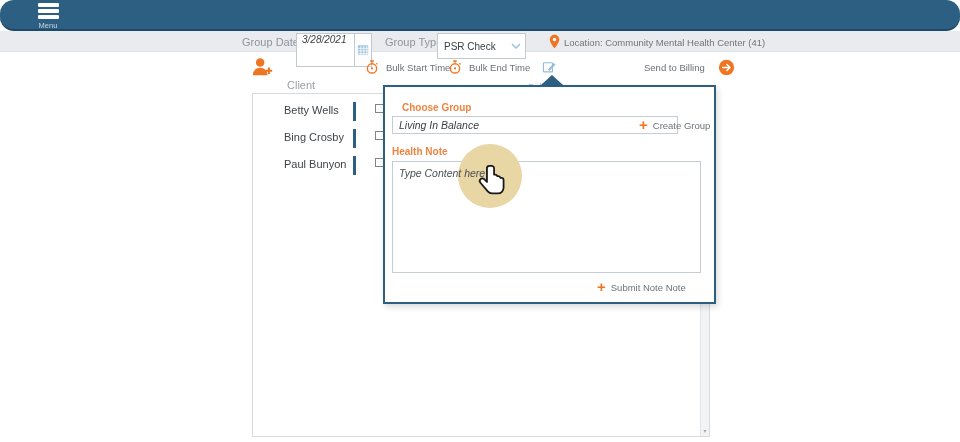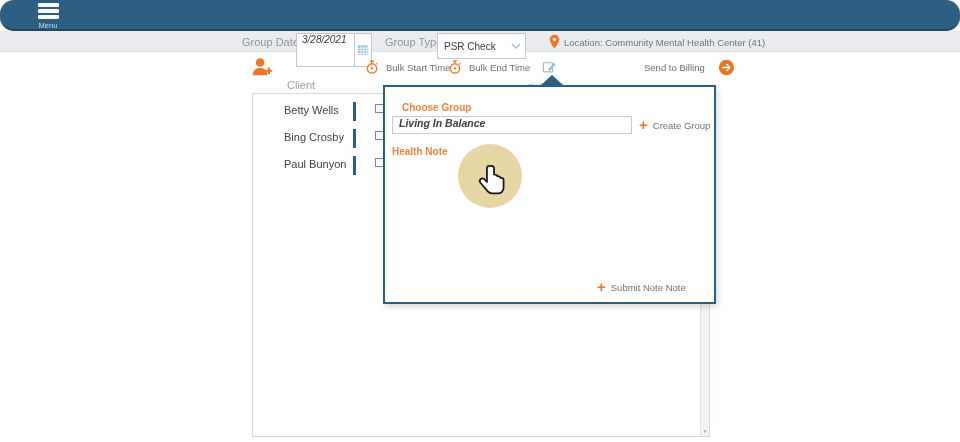--- a/index.html
+++ b/index.html
@@ -81,22 +81,22 @@
   }
   .callout {
     position:absolute; left:156px; top:-12px; width:0; height:0;
     border-left:11px solid transparent; border-right:11px solid transparent;
     border-bottom:10px solid #2c5f82;
   }
   .popup-label { position:absolute; font-size:10px; font-weight:bold; color:#ef8440; }
   .lab-choose { left:17px; top:15px; }
   .lab-note { left:7px; top:59px; }
   .group-input {
-    position:absolute; left:7px; top:29px; width:240px; height:18px;
-    border:1px solid #c6ccd4; background:#fff; display:flex; align-items:flex-start; cursor:text;font-weight:bold;
+    position:absolute; left:7px; top:29px; width:286px; height:18px;
+    border:1px solid #c6ccd4; background:#fff; display:flex; align-items:center; cursor:text;
   }
   .group-input span { font-size:10.5px; font-style:italic; color:#3c4043; padding-left:6px; }
   .mini-btn { position:absolute; display:flex; align-items:center; gap:5px; cursor:pointer; }
   .btn-create { left:254px; top:31px; }
   .btn-submit { left:212px; top:193px; }
   .plus { font-size:15px; font-weight:bold; color:#ee7623; line-height:14px; }
   .mini-btn .lbl { font-size:9.5px; color:#6e7377; }
   .note-area {
     position:absolute; left:7px; top:74px; width:309px; height:112px;
     border:1px solid #c6ccd4; background:#fff; cursor:text;
@@ -224,20 +224,23 @@
     <span class="popup-label lab-choose">Choose Group</span>
     <div class="group-input">
       <span>Living In Balance</span>
     </div>
     <div class="mini-btn btn-create">
       <span class="plus">+</span>
       <span class="lbl">Create Group</span>
     </div>
 
     <span class="popup-label lab-note">Health Note</span>
+    <div class="note-area">
+      <span class="note-ph">Type Content here</span><span class="caret"></span>
+    </div>
 
     <div class="highlight-circle"></div>
     <svg class="hand-cursor" width="34" height="38" viewBox="0 0 28 32">
       <path d="M11 2.5c-1.2 0-2.1.9-2.1 2.1V16l-2.3-2.4c-.9-.9-2.3-.9-3.1 0-.8.8-.9 2.1-.1 3l6.2 7.3c.9 1.1 2.2 1.7 3.6 1.7h5c2.6 0 4.7-2.1 4.7-4.7v-6.6c0-1-.8-1.8-1.8-1.8h-.9c-.1-.9-.8-1.5-1.7-1.5h-1c-.2-.8-.9-1.3-1.7-1.3h-.9V4.6c0-1.2-.9-2.1-2.1-2.1z" fill="#fff" stroke="#1a1a1a" stroke-width="1.5" stroke-linejoin="round"></path>
     </svg>
 
     <div class="mini-btn btn-submit">
       <span class="plus">+</span>
       <span class="lbl">Submit Note Note</span>
     </div>

